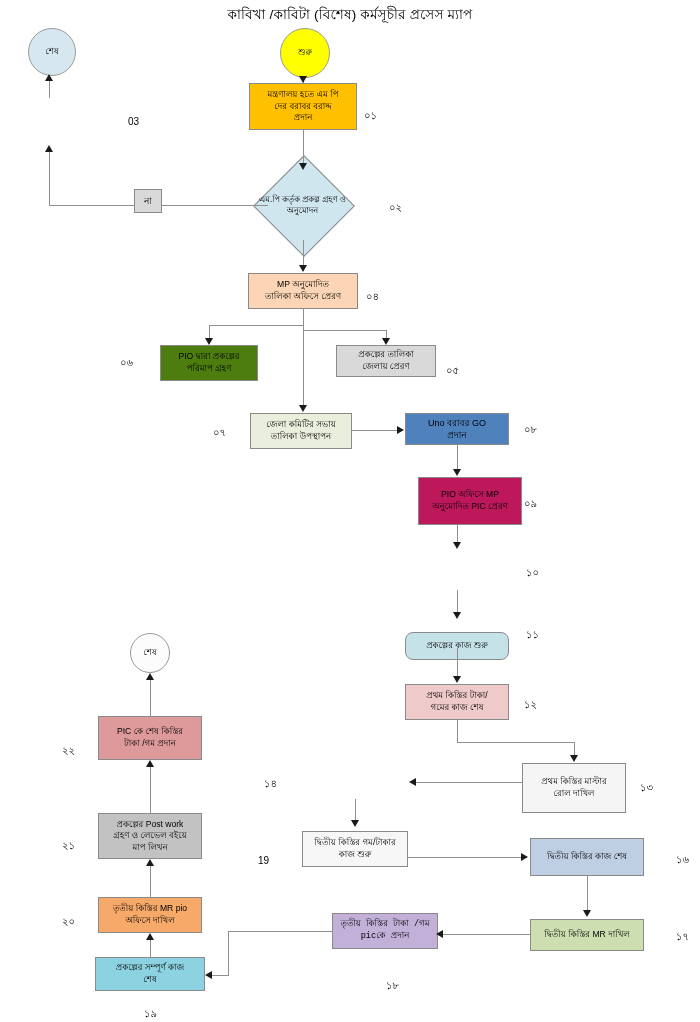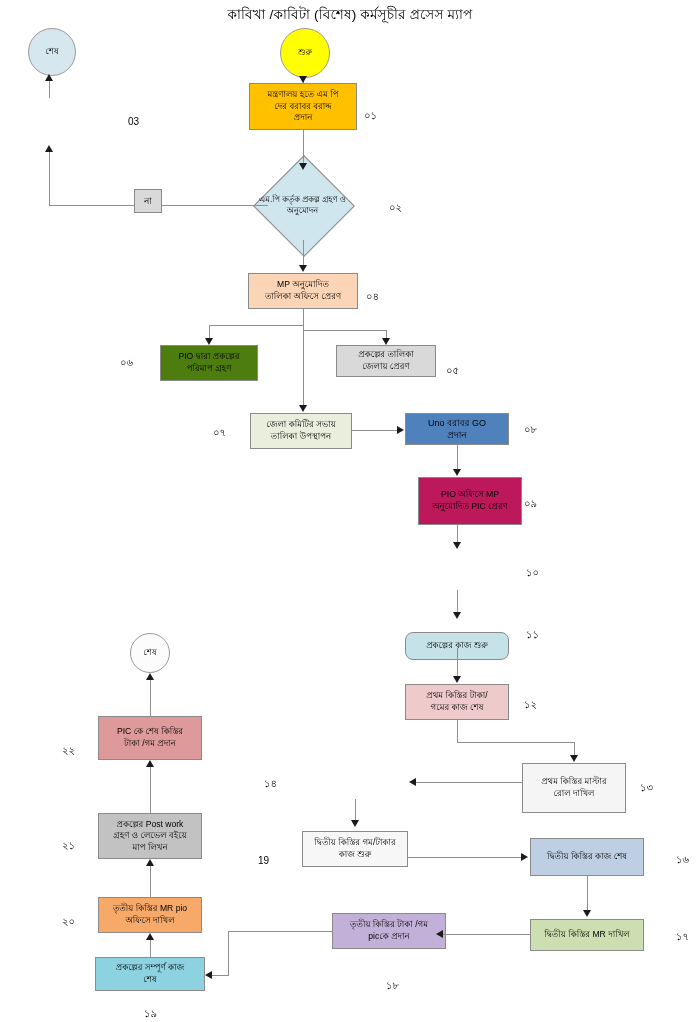--- a/index.html
+++ b/index.html
@@ -168,21 +168,21 @@
   <div class="node" style="left:530px;top:838px;width:114px;height:38px;background:#BFCFE3;">
     <span>দ্বিতীয় কিস্তির কাজ শেষ</span>
   </div>
   <div class="num" style="left:676px;top:852px;text-align:center;">১৬</div>
 
   <div class="node" style="left:530px;top:919px;width:114px;height:32px;background:#CDDFB1;">
     <span>দ্বিতীয় কিস্তির MR দাখিল</span>
   </div>
   <div class="num" style="left:676px;top:929px;">১৭</div>
 
-  <div class="node" style="left:332px;top:913px;width:114px;height:36px;background:#C3B0D9;">
+  <div class="node" style="left:332px;top:913px;width:106px;height:36px;background:#C3B0D9;font-family:Liberation Mono, monospace;">
     <span>
       <span>তৃতীয় কিস্তির টাকা /গম</span>
       <span>picকে প্রদান</span>
     </span>
   </div>
   <div class="num" style="left:386px;top:978px;">১৮</div>
 
   <div class="node" style="left:95px;top:957px;width:110px;height:34px;background:#8DD2E0;">
     <span>
       <span>প্রকল্পের সম্পূর্ণ  কাজ</span>

